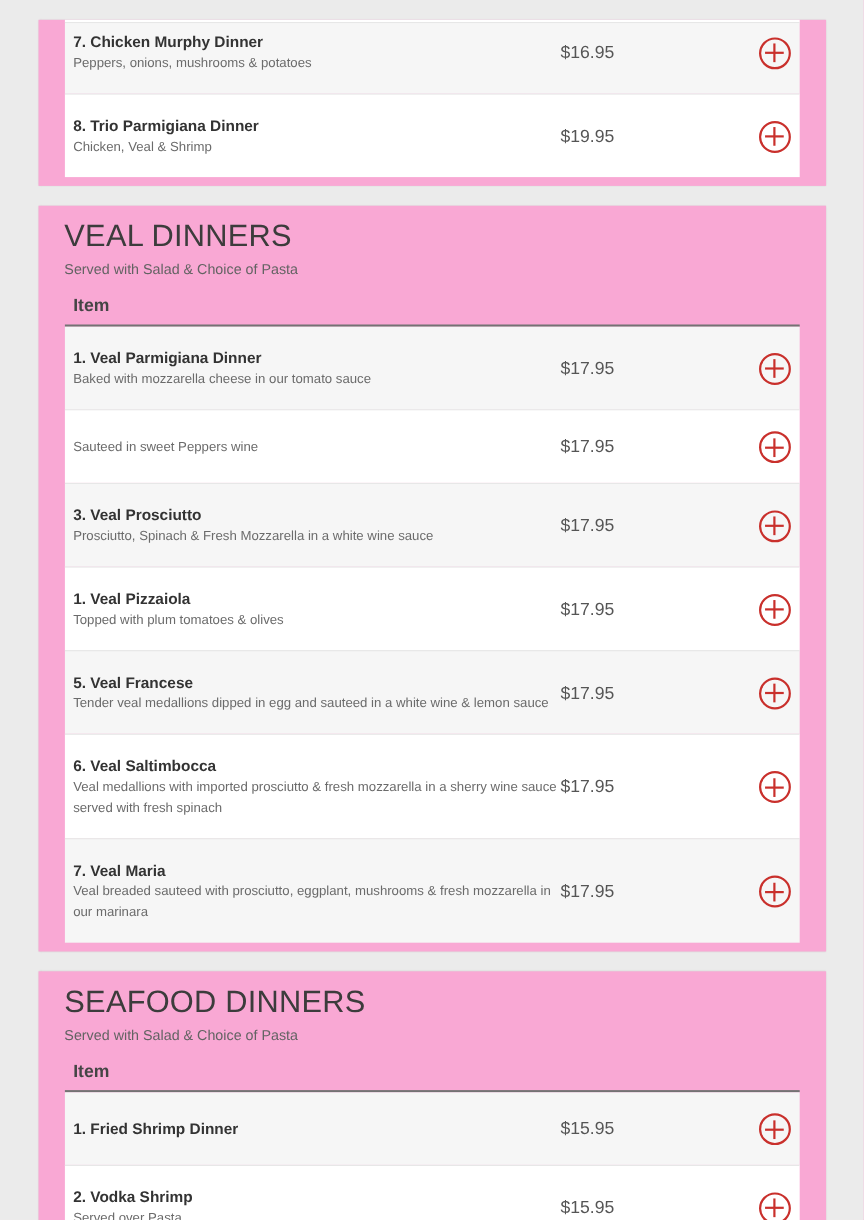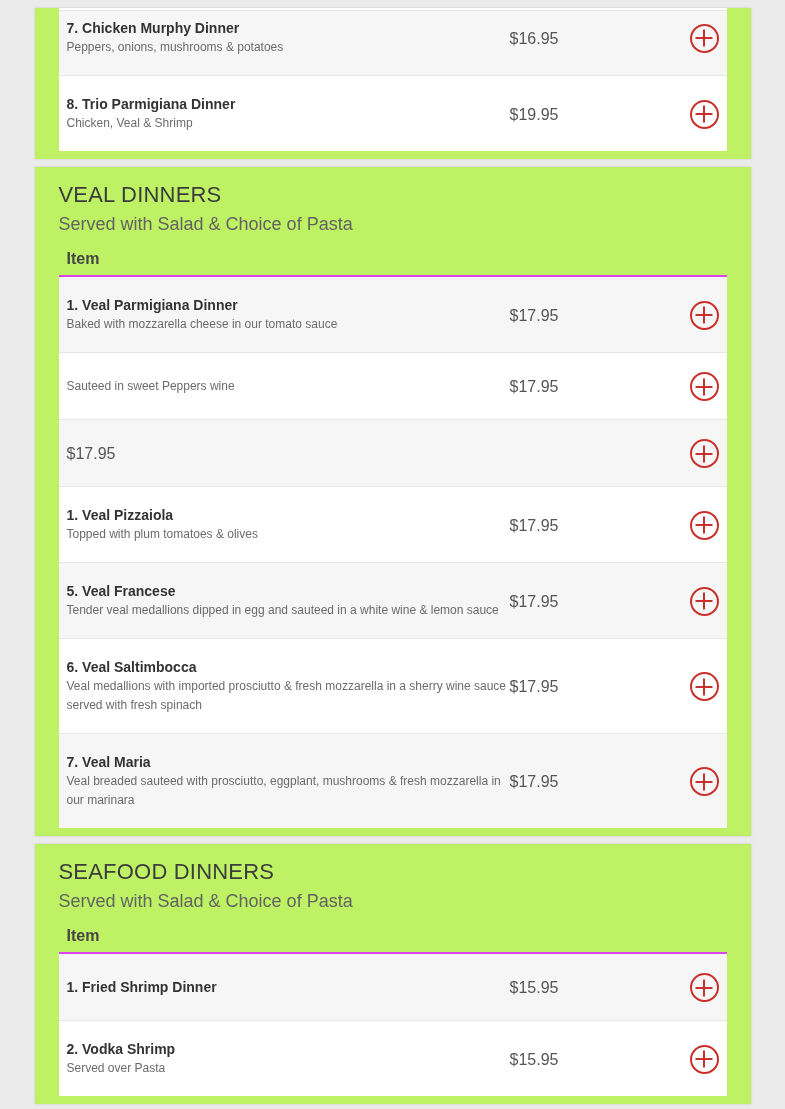--- a/index.html
+++ b/index.html
@@ -4,39 +4,39 @@
 <style>
   * { margin: 0; padding: 0; box-sizing: border-box; }
   html, body {
     width: 785px; height: 1109px; overflow: hidden;
     background: #ebebeb;
     font-family: "Liberation Sans", sans-serif;
   }
   .page { width: 785px; }
   .card {
     width: 716px;
-    margin: 8px auto 2px auto;
-    background: #bef264;
+    margin: 18px auto 2px auto;
+    background: #f9a8d4;
     box-shadow: 0 0 2px rgba(0,0,0,0.18);
     padding: 16px 24px 8px 24px;
   }
   .card.clipped-top { padding-top: 0; }
   .section-heading {
-    font-size: 22px; line-height: 24px; font-weight: 400;
+    font-size: 28px; line-height: 24px; font-weight: 400;
     color: #3c3c3c; letter-spacing: 0.2px;
   }
   .section-subtitle {
     margin-top: 8px;
-    font-size: 18px; line-height: 19px; color: #636363;
+    font-size: 13px; line-height: 19px; color: #636363;
   }
   .col-header {
     margin-top: 15px; padding-left: 8px;
     font-size: 16px; line-height: 19px; font-weight: 700; color: #454545;
   }
-  .menu-table { margin-top: 7px; border-top: 2px solid #d946ef; }
+  .menu-table { margin-top: 7px; border-top: 2px solid #737373; }
   .card.clipped-top .menu-table { margin-top: 0; border-top: none; }
   .prev-row-remnant { height: 2px; background: #ffffff; }
   .menu-table > * + * { border-top: 1px solid #e7e7e7; }
   .row {
     display: flex; align-items: center;
     padding: 19px 8px 18px 8px;
     background: #ffffff;
   }
   .row.alt { background: #f6f6f6; }
   .row.clipped { padding-top: 8px; }
@@ -131,20 +131,24 @@
         </div>
         <div class="cell-price">$17.95</div>
         <div class="cell-add">
           <button class="add-btn">
               <span class="plus-icon"></span>
             </button>
         </div>
       </div>
 
       <div class="row alt">
+        <div class="cell-name">
+          <div class="item-title">3. Veal Prosciutto</div>
+          <div class="item-desc">Prosciutto, Spinach &amp; Fresh Mozzarella in a white wine sauce</div>
+        </div>
         <div class="cell-price">$17.95</div>
         <div class="cell-add">
           <button class="add-btn">
               <span class="plus-icon"></span>
             </button>
         </div>
       </div>
 
       <div class="row">
         <div class="cell-name">

